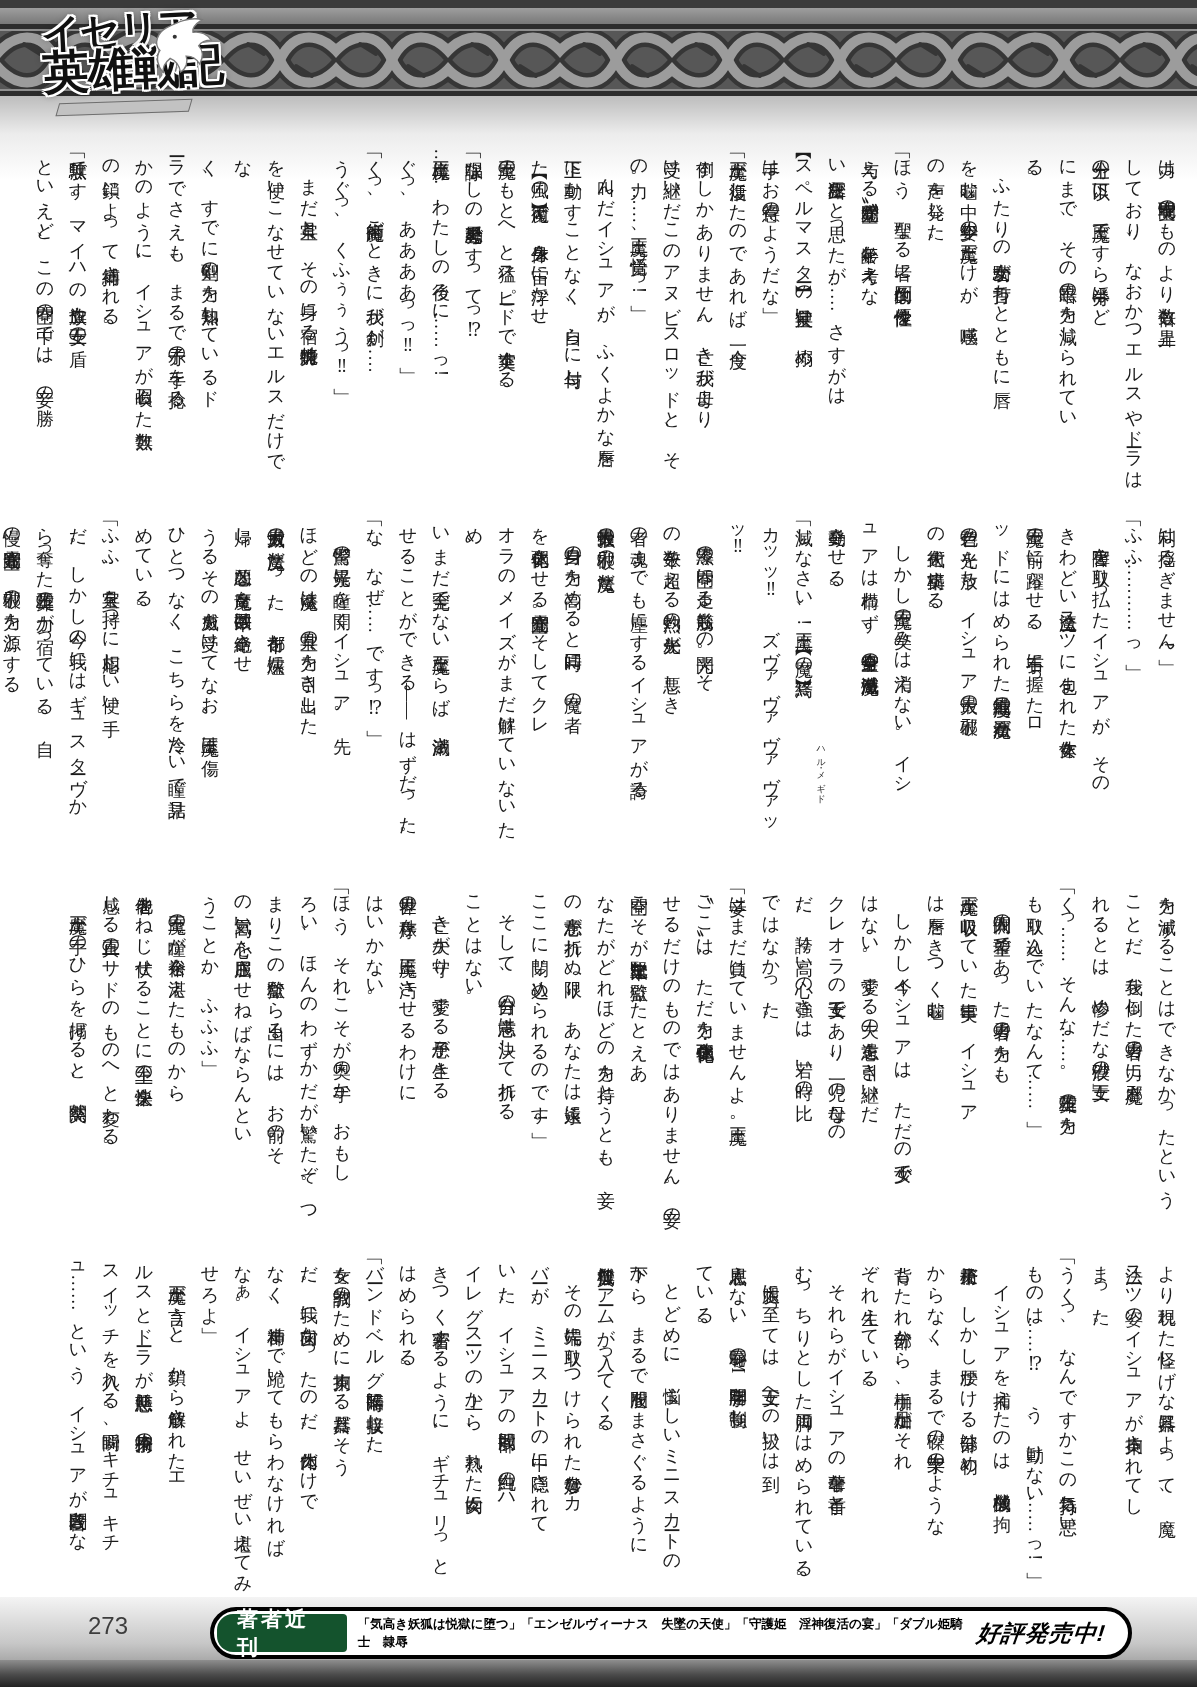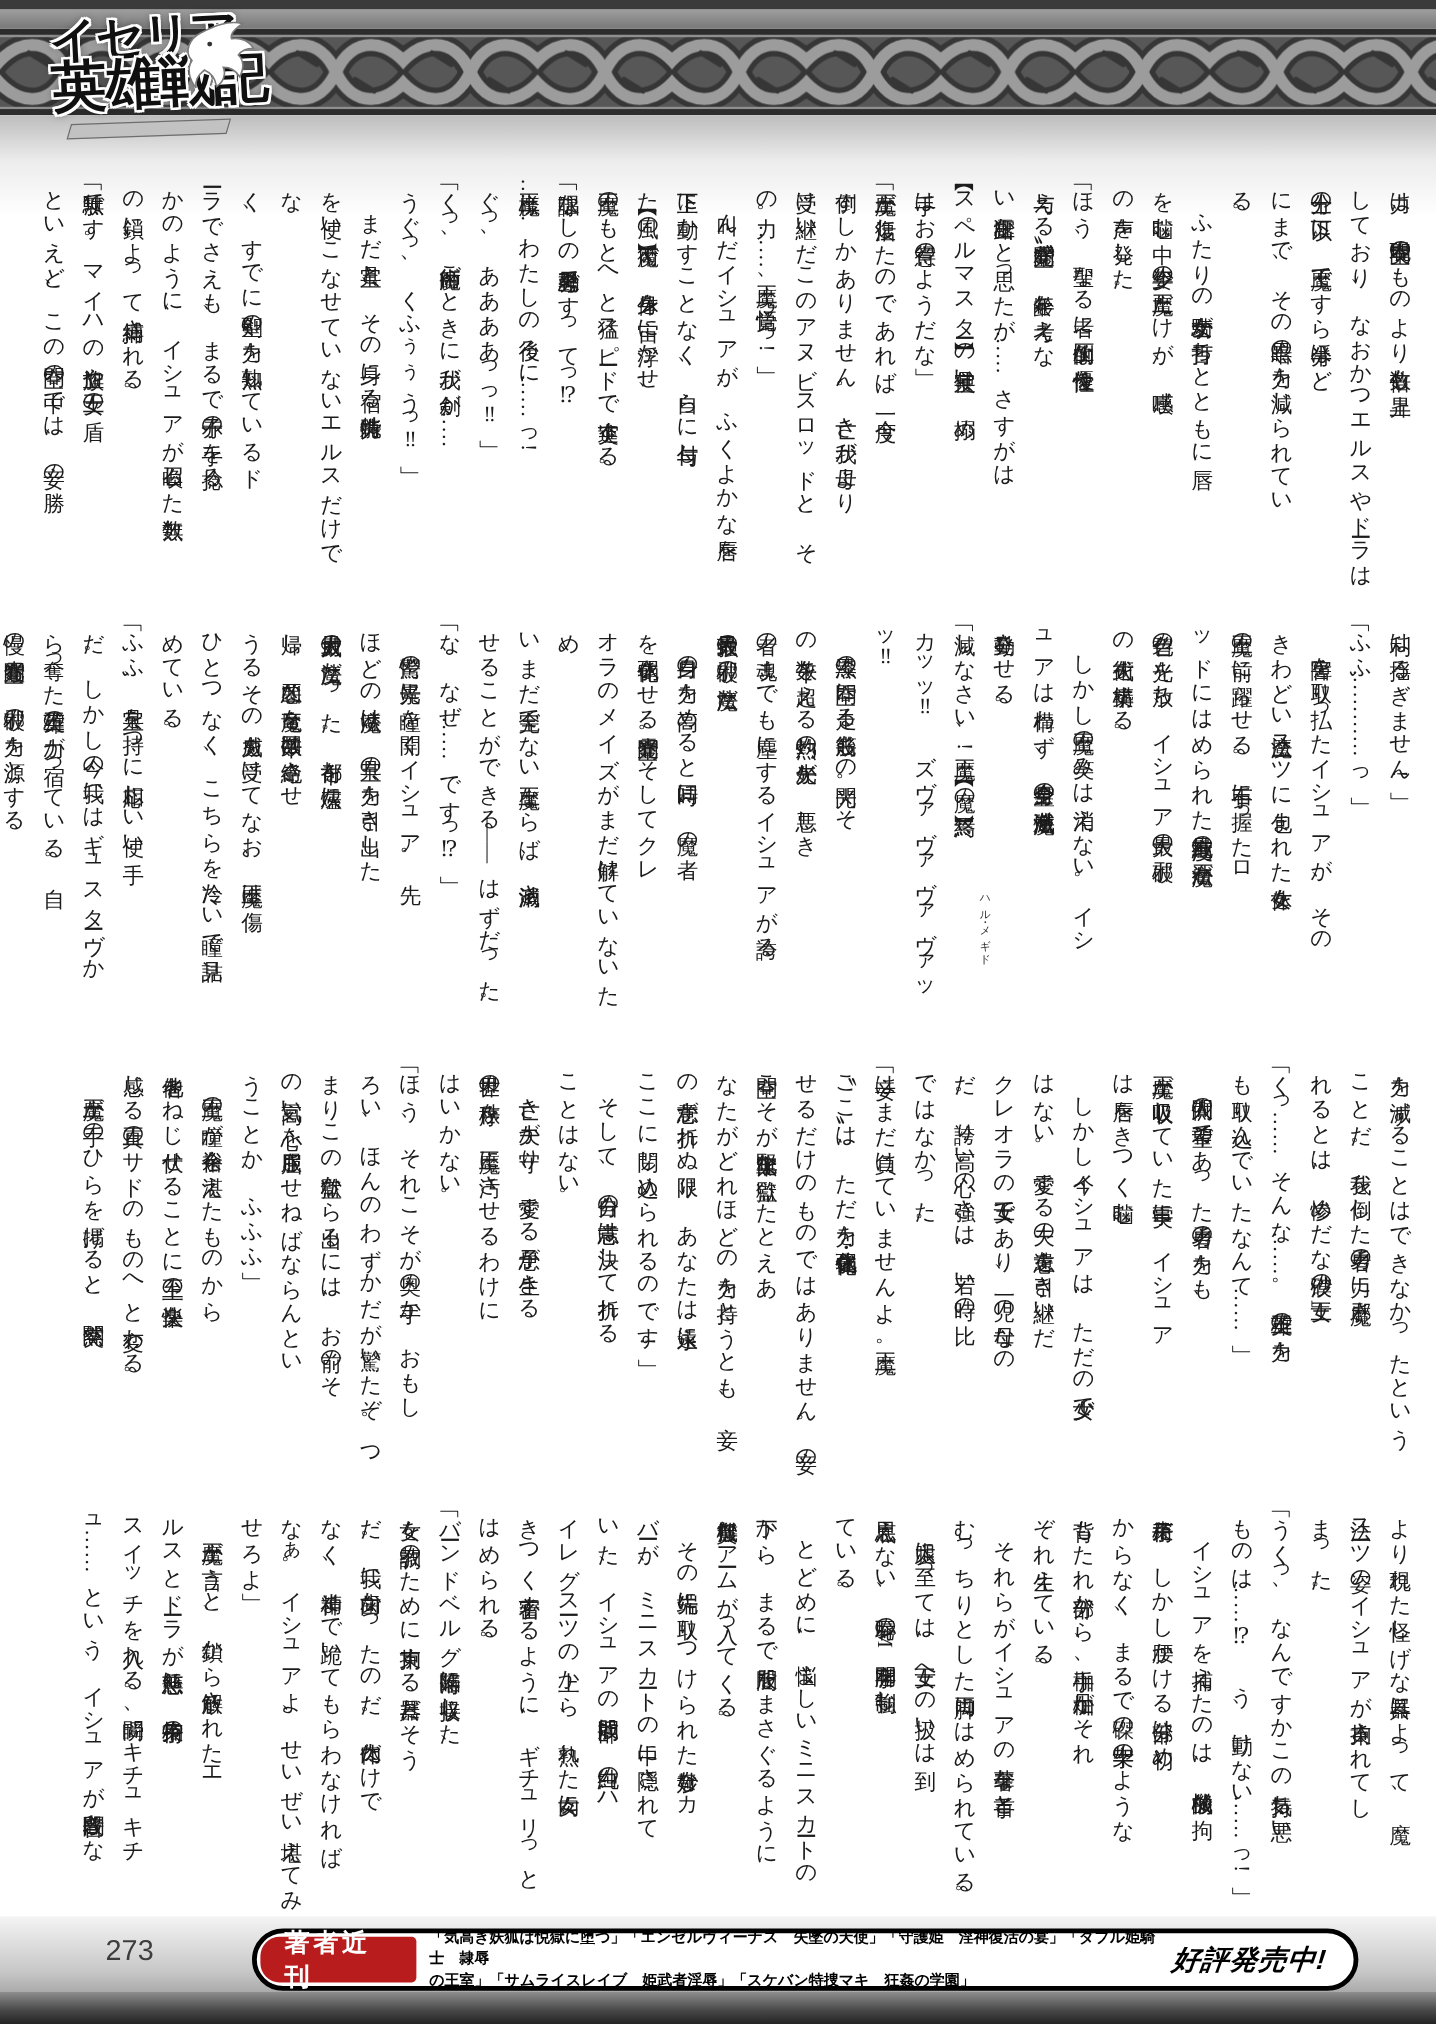--- a/index.html
+++ b/index.html
@@ -38,25 +38,25 @@
   
   .footer-shade{top:1597px;left:0;width:1197px;height:66px;
                 background:linear-gradient(180deg,#f4f4f4,#c7c7c7 70%,#a5a5a5);}
   .bottom-strip{top:1660px;left:0;width:1197px;height:27px;
                 background:linear-gradient(180deg,#8e8e8e,#4a4a4a 55%,#222222);}
   .page-num{top:1612px;left:88px;font-size:24px;color:#3d3d3d;
             font-family:"Liberation Sans","DejaVu Sans",sans-serif;}
   .books-pill{top:1607px;left:210px;width:922px;height:52px;background:#ffffff;
               border:4px solid #000;border-radius:26px;box-sizing:border-box;
               display:flex;align-items:stretch;z-index:3;}
-  .books-label{background:#b91c1c;color:#fff;border-radius:16px 4px 4px 16px;margin:3px;
+  .books-label{background:#14532d;color:#fff;border-radius:16px 4px 4px 16px;margin:3px;
                padding:0 20px;display:flex;align-items:center;font-size:21px;font-weight:bold;
                letter-spacing:3px;font-family:"Liberation Sans","DejaVu Sans",sans-serif;}
   .books-titles{padding:3px 8px;font-size:12.5px;line-height:1.45;font-weight:600;color:#000;
-                font-family:Liberation Mono, monospace;align-self:center;}
+                font-family:Liberation Sans, sans-serif;align-self:center;}
   .books-badge{margin-left:auto;align-self:center;padding-right:22px;font-size:23px;
                font-weight:900;font-style:italic;letter-spacing:1px;color:#000;
                transform:skewX(-6deg);
                font-family:"Liberation Sans","DejaVu Sans",sans-serif;white-space:nowrap;}
 </style>
 </head>
 <body>
 
 <div class="abs hdr-top"></div>
 <div class="abs hdr-light"></div>
@@ -239,18 +239,17 @@
 <div class="abs furigana" style="top:740px;left:814px">ハル・メギド</div>
 
 <div class="abs footer-shade"></div>
 
 <div class="abs page-num">273</div>
 
 <div class="abs books-pill">
   <div class="books-label">著者近刊</div>
   <div class="books-titles">
     <div>「気高き妖狐は悦獄に堕つ」「エンゼルヴィーナス　失墜の天使」「守護姫　淫神復活の宴」「ダブル姫騎士　隷辱</div>
-    <div>の王室」「サムライスレイブ　姫武者淫辱」「スケバン特捜マキ　狂姦の学園」</div>
   </div>
   <div class="books-badge">好評発売中!</div>
 </div>
 
 <div class="abs bottom-strip"></div>
 
 </body></html>

